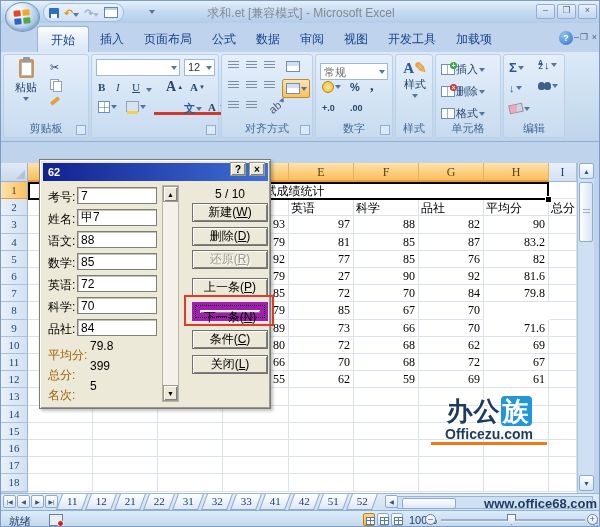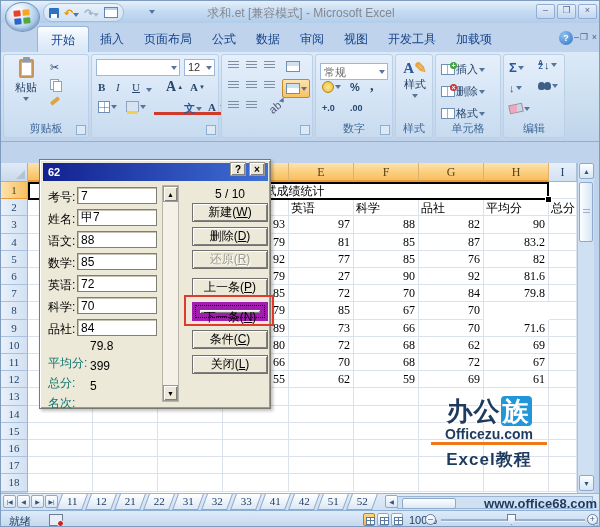--- a/index.html
+++ b/index.html
@@ -150,21 +150,21 @@
   #dtitle{position:absolute;left:3px;top:3px;width:225px;height:18px;background:linear-gradient(90deg,#12218f,#3f6fd6);
     color:#fff;font-weight:bold;font-size:11px;line-height:18px;padding-left:5px;box-sizing:border-box;}
   .dtbtn{position:absolute;top:2px;width:16px;height:14px;background:#ece9d8;border:1px solid #9a9a8e;
     box-shadow:inset 1px 1px 0 #fff,inset -1px -1px 0 #808080;text-align:center;line-height:13px;
     font-size:10px;font-weight:bold;color:#000;box-sizing:border-box;}
   .frow{position:absolute;left:0;width:160px;height:20px;}
   .frow label{position:absolute;left:8px;top:2px;font-size:12px;color:#000;}
   .frow input{position:absolute;left:37px;top:0;width:80px;height:17px;background:#fff;border:1px solid #7f7f76;
     box-shadow:inset 1px 1px 0 #c6c3b5;box-sizing:border-box;font-size:12px;padding:0 0 0 3px;color:#000;
     font-family:"Liberation Sans","DejaVu Sans",sans-serif;}
-  .crow label{position:absolute;left:8px;top:18px;font-size:12px;color:#0f766e;}
+  .crow label{position:absolute;left:8px;top:10px;font-size:12px;color:#a16207;}
   .crow span{position:absolute;left:50px;top:2px;font-size:12px;color:#000;}
   .dbtn{position:absolute;left:152px;width:76px;height:19px;background:#ece9d8;border:1px solid #707070;
     box-shadow:inset 1px 1px 0 #fff,inset -1px -1px 0 #808080;text-align:center;line-height:17px;
     font-size:12px;color:#000;box-sizing:border-box;}
   .dbtn.disabled{color:#9c9a8e;text-shadow:1px 1px 0 #fff;}
   .dbtn.focused{border:8px solid #a21caf;outline:1px dotted #000;outline-offset:-4px;line-height:15px;}
   #dscroll{position:absolute;left:122px;top:25px;width:17px;height:217px;background:#f4f2e8;border:1px solid #b8b5a8;box-sizing:border-box;}
   .dsb{position:absolute;left:0;width:15px;height:16px;background:#ece9d8;border:1px solid #9a9a8e;
     box-shadow:inset 1px 1px 0 #fff,inset -1px -1px 0 #808080;text-align:center;line-height:15px;font-size:7px;color:#000;box-sizing:border-box;}
   #recind{position:absolute;left:152px;top:27px;width:76px;text-align:center;font-size:12px;color:#000;}
@@ -295,20 +295,21 @@
           <span class="mergic"></span>
           <span class="caret"></span>
         </div>
       <div class="mb" style="left:6px;top:46px;">
           <span class="bars"></span>
         </div>
       <div class="mb" style="left:24px;top:46px;">
           <span class="bars"></span>
         </div>
       <div class="mb" style="left:46px;top:44px;transform:rotate(-40deg);color:#557;">ab<span class="caret"></span></div>
+      <div class="glabel">对齐方式</div>
       <span class="lnch"></span>
     </div>
 
     <div class="g" style="left:314px;width:78px;">
       <div class="cb" style="left:4px;top:8px;width:68px;color:#666;"><span>常规</span><span class="caret"></span></div>
       <div class="mb" style="left:6px;top:26px;">
           <span class="coin"></span>
           <span class="caret"></span>
         </div>
       <div class="mb" style="left:34px;top:26px;font-weight:bold;">%</div>
@@ -632,21 +633,20 @@
         <div class="dbtn focused" style="top: 142px;">下一条(<u>N</u>)</div>
         <div class="dbtn" style="top: 170px;">条件(<u>C</u>)</div>
         <div class="dbtn" style="top: 195px;">关闭(<u>L</u>)</div>
       </div>
   </div>
   <div id="redbox" class="abs"></div>
 
   <div id="wm" class="abs">
     <div id="wmbrand"><span>办公</span><span id="wmsuffix">族</span></div>
     <div id="wmsite">Officezu.com</div>
-    <div id="wmcap">Excel教程</div>
   </div>
   <div id="wmurl" class="abs">www.office68.com</div>
 
   <div id="tabbar" class="abs">
     <span class="navb" style="left:2px;">|◀</span>
     <span class="navb" style="left:16px;">◀</span>
     <span class="navb" style="left:30px;">▶</span>
     <span class="navb" style="left:44px;">▶|</span>
     <div id="stabs">
         <div class="stab" style="left: 58px;">

